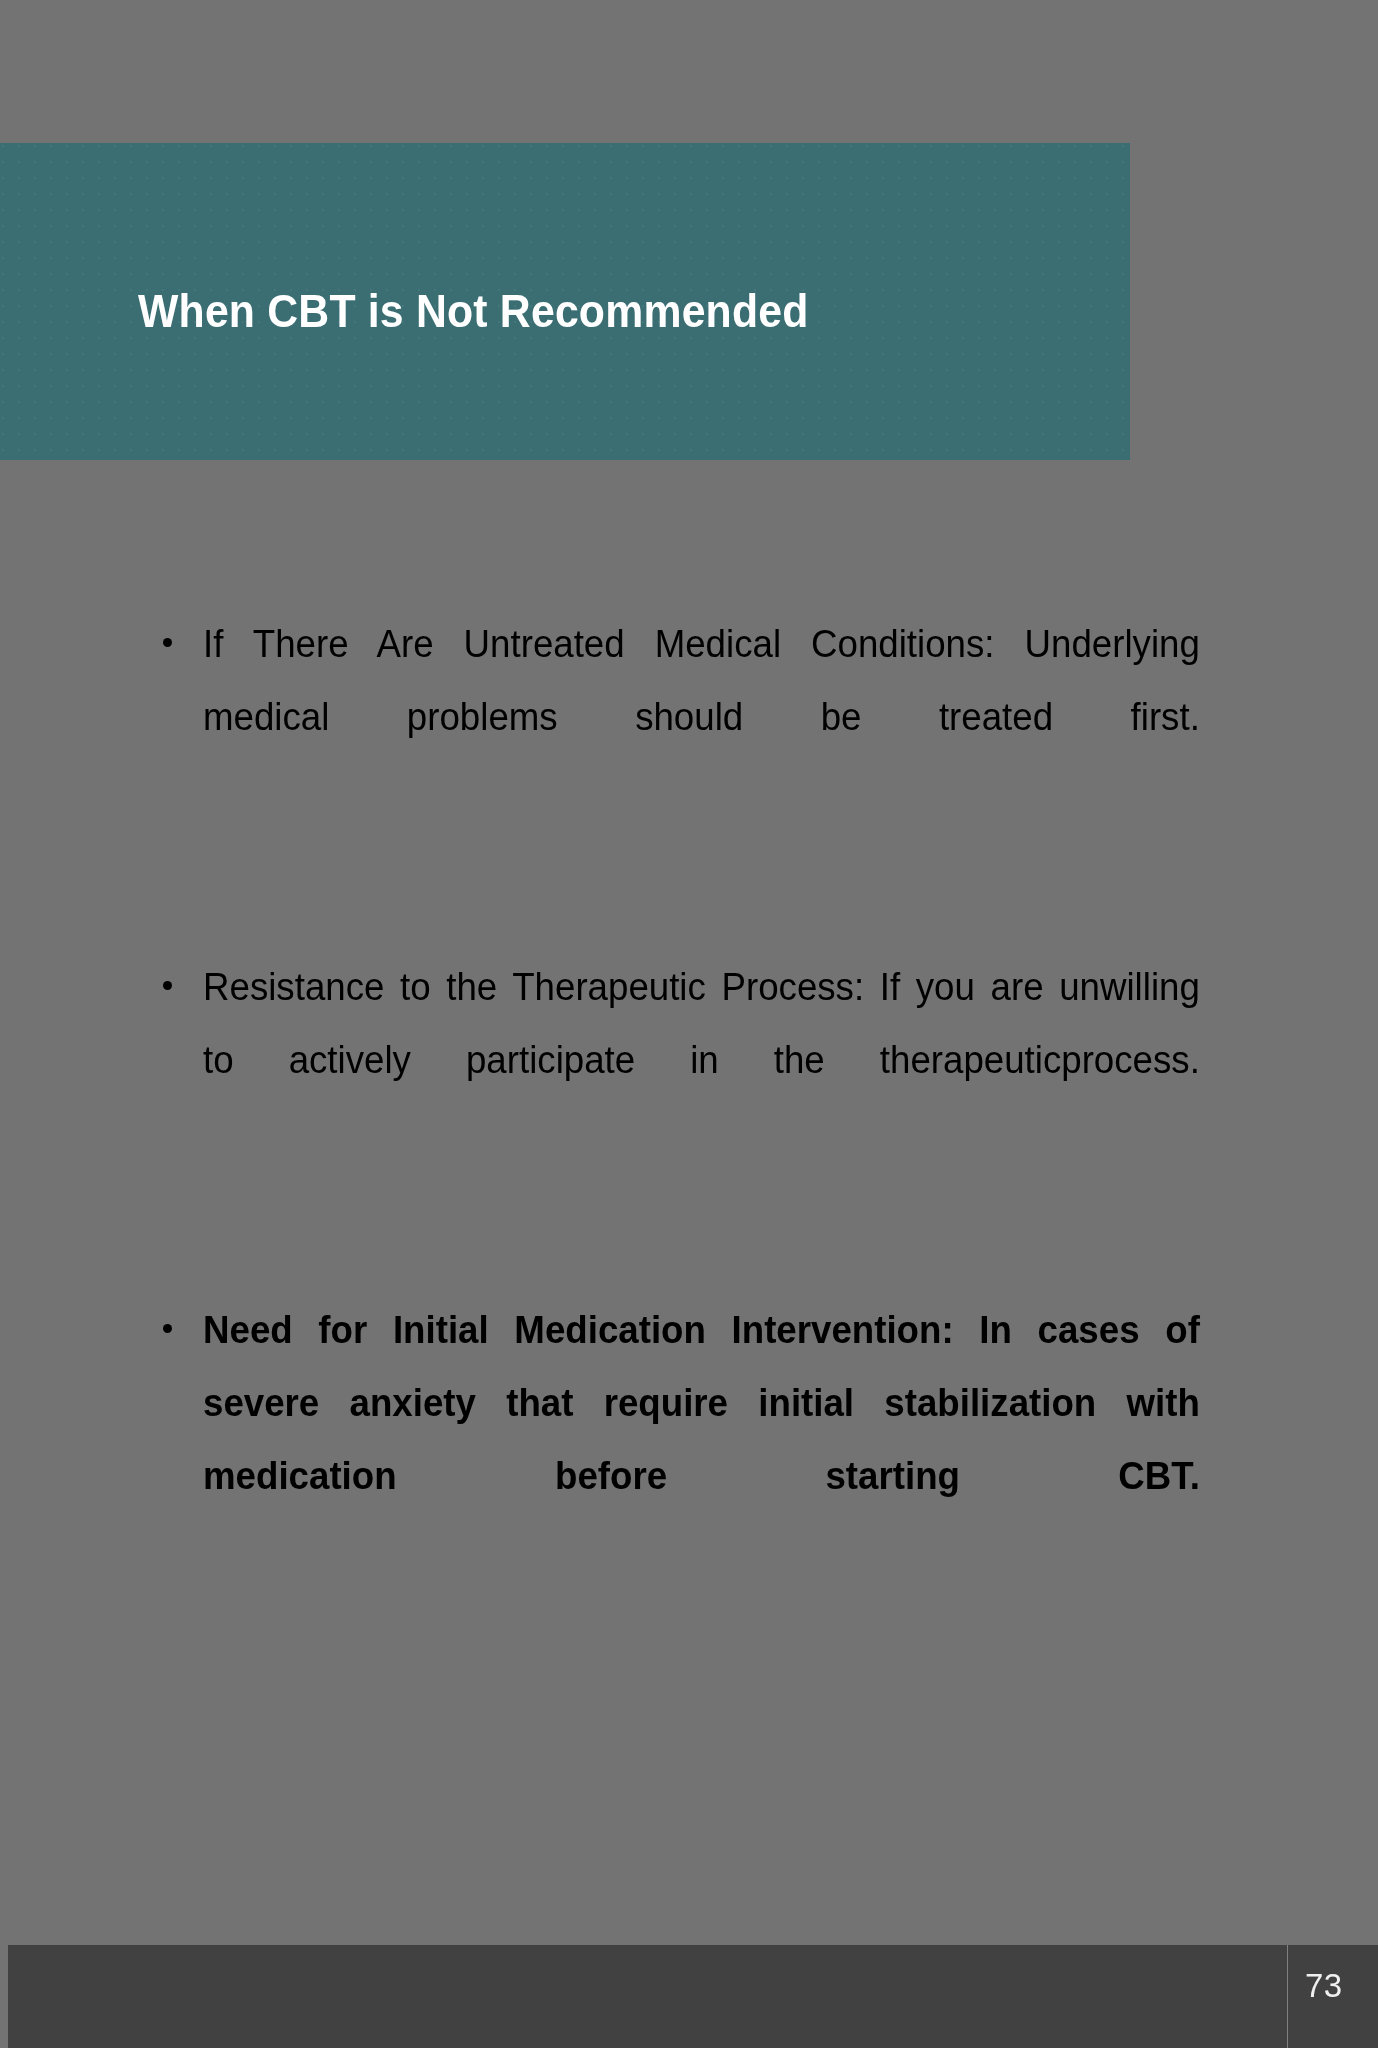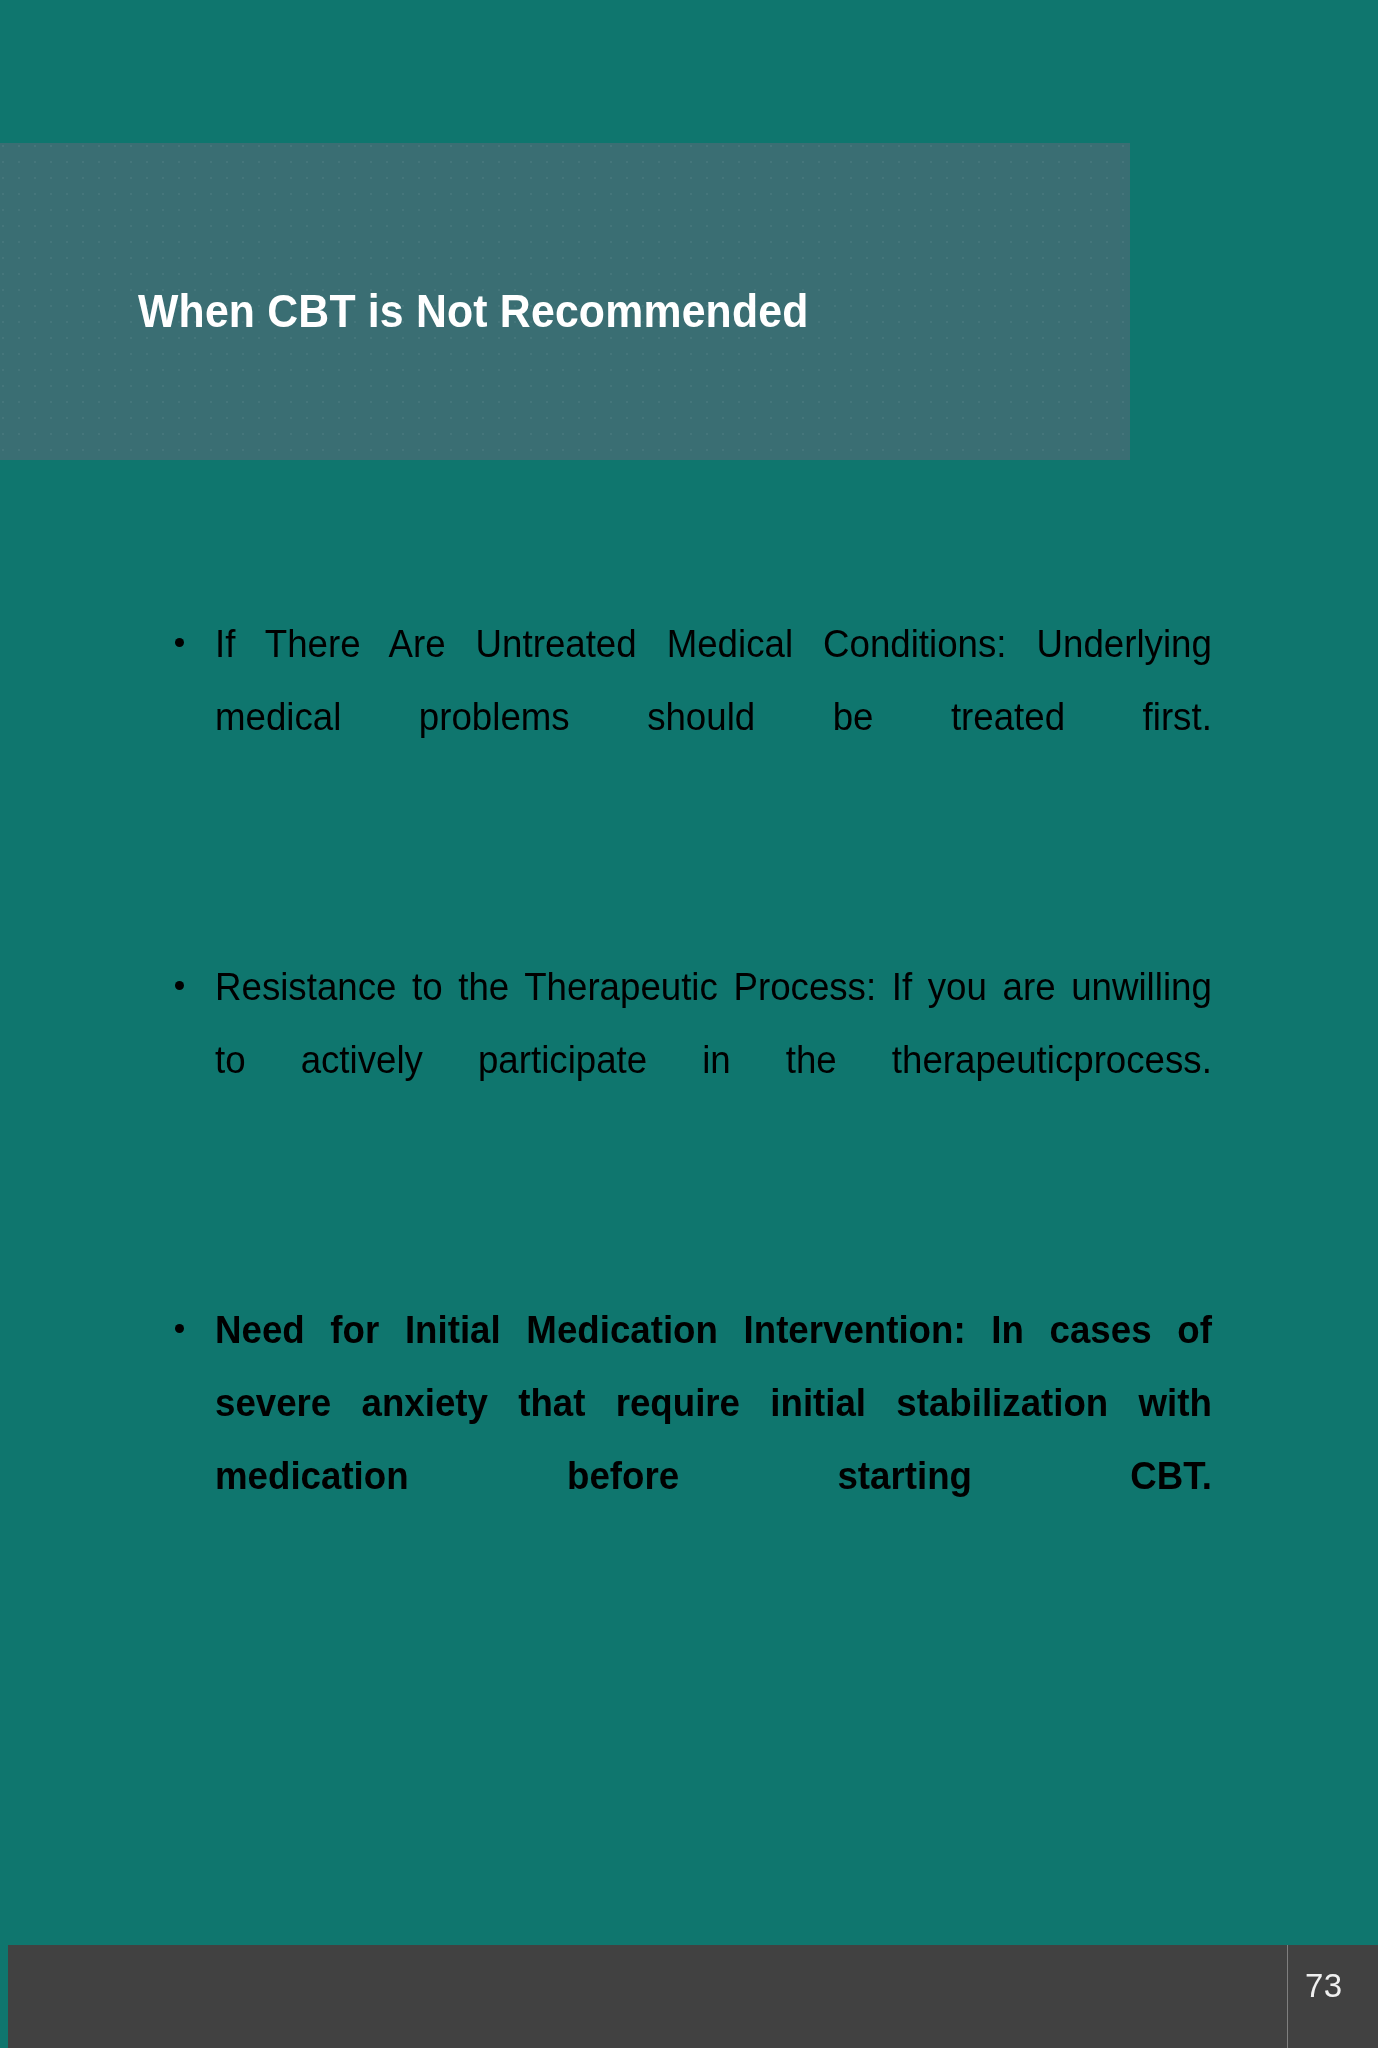--- a/index.html
+++ b/index.html
@@ -7,21 +7,21 @@
     padding: 0;
     background: #ffffff;
   }
   body {
     font-family: "Liberation Sans", sans-serif;
   }
   .slide {
     position: relative;
     width: 1378px;
     height: 2048px;
-    background: #0f766e;
+    background: #737373;
     overflow: hidden;
   }
 
   
   .title-banner {
     position: absolute;
     left: 0;
     top: 143px;
     width: 1130px;
     height: 317px;
@@ -42,21 +42,21 @@
     line-height: 56px;
     letter-spacing: 0.2px;
     white-space: nowrap;
     transform: scaleX(0.93);
     transform-origin: left center;
   }
 
   
   .body-list {
     position: absolute;
-    left: 170px;
+    left: 158px;
     top: 608px;
     width: 1078px;
     margin: 0;
     padding: 0;
     list-style: none;
   }
   .bullet-item {
     position: relative;
     padding-left: 45px;
     margin-bottom: 124px;

